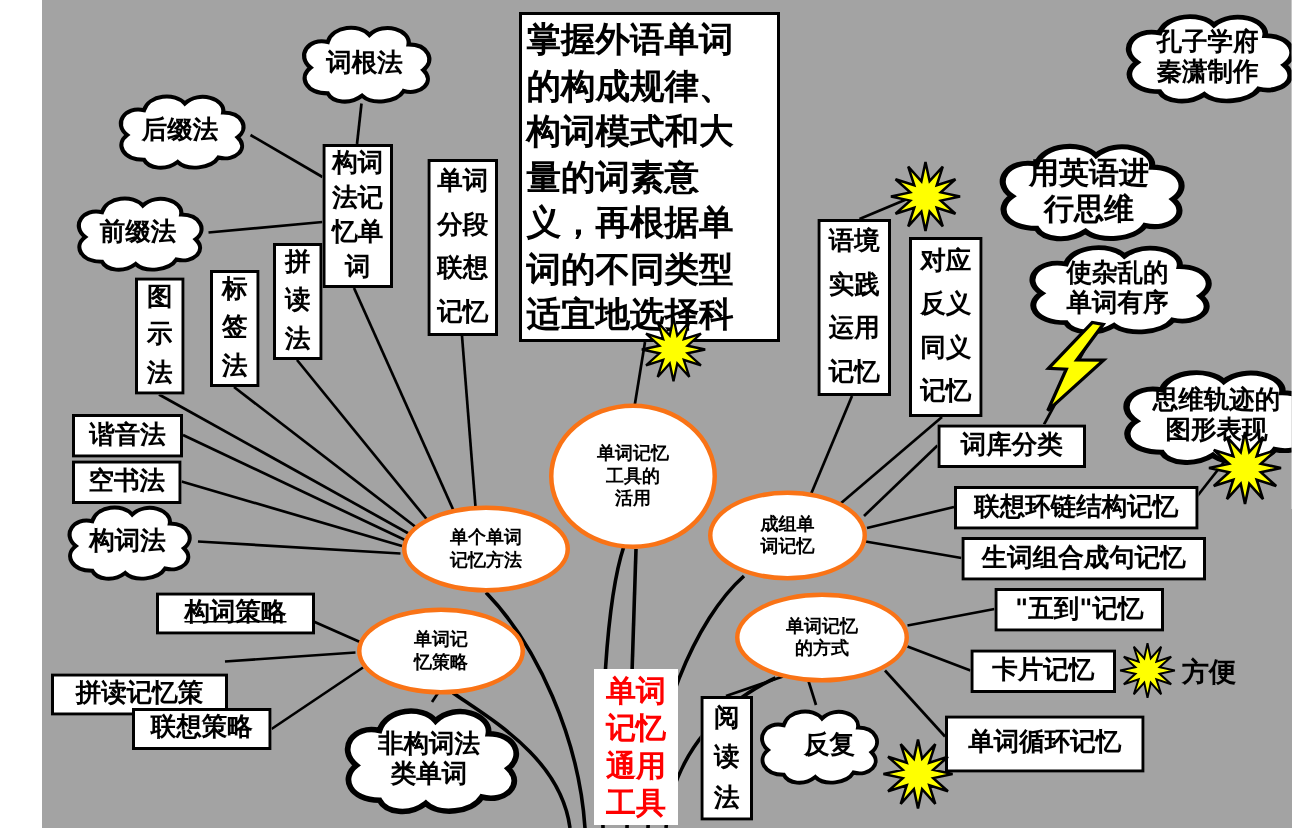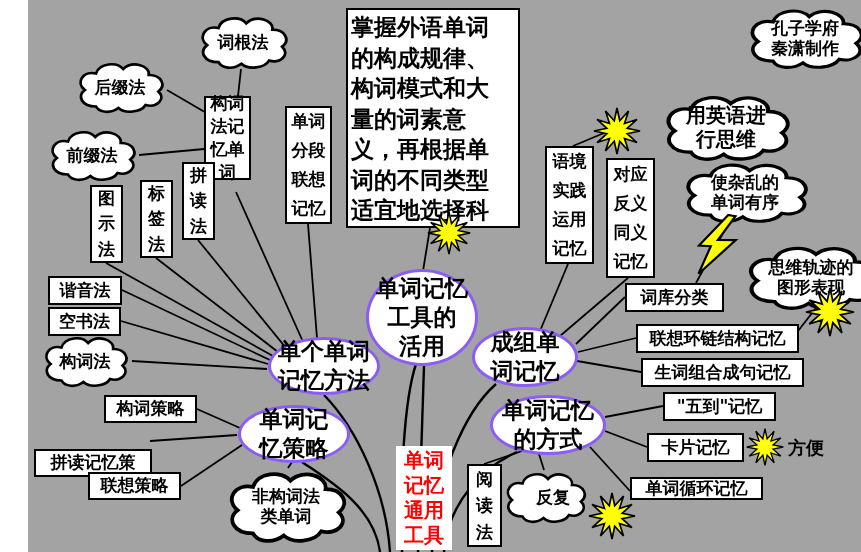--- a/index.html
+++ b/index.html
@@ -7,21 +7,21 @@
     position:relative;width:861px;height:552px;background:#a3a3a3;
     font-family:"DejaVu Sans",sans-serif;overflow:hidden;color:#000;margin-left:28px;
   }
   
   .node{
     position:absolute;display:flex;align-items:center;justify-content:center;
     text-align:center;font-weight:700;white-space:pre-line;z-index:2;
     box-sizing:border-box;
   }
   .rect{border:2px solid #000;background:#fff;font-size:17px;line-height:1.25;}
-  .ellipse{border:3px solid #8b5cf6;border-radius:50%;background:#fff;font-size:23px;line-height:1.25;}
+  .ellipse{border:3px solid #f97316;border-radius:50%;background:#fff;font-size:12px;line-height:1.25;}
   .cloud{background:transparent;border:none;}
   .cloud svg.cshape{position:absolute;left:0;top:0;width:100%;height:100%;z-index:0;}
   .cloud .txt{position:relative;z-index:1;font-size:17px;line-height:1.2;white-space:pre-line;}
   .bignote{
     border:2px solid #000;background:#fff;font-size:23px;line-height:1.33;
     font-weight:700;text-align:left;align-items:flex-start;justify-content:flex-start;
     padding:2px 1px 0 3px;white-space:pre-line;
   }
   .star{position:absolute;z-index:4;}
   .bolt{position:absolute;z-index:3;transform:rotate(10deg);}
@@ -34,30 +34,30 @@
   #n-goucifa{left:10px;top:334px;width:94px;height:54px;}
   #n-feigoucifa{left:192px;top:468px;width:132px;height:76px;}
   #n-kongzi{left:713px;top:6px;width:128px;height:64px;align-items:center;}
   #n-yongyingyu{left:628px;top:92px;width:140px;height:70px;}
   #n-yongyingyu .txt{font-size:20px;}
   #n-shizaluan{left:648px;top:160px;width:138px;height:64px;}
   #n-siweiguiji{left:710px;top:243px;width:146px;height:68px;}
   #n-fanfu{left:472px;top:470px;width:90px;height:54px;padding-left:16px;}
   #n-xieyinfa{left:20px;top:276px;width:74px;height:29px;}
   #n-kongshufa{left:20px;top:307px;width:73px;height:29px;}
-  #n-goucicelue{left:76px;top:395px;width:93px;height:28px;}
+  #n-goucicelue{left:76px;top:395px;width:106px;height:28px;text-decoration:underline;}
   #n-pindujiyice{left:6px;top:449px;width:118px;height:28px;}
   #n-lianxiangcelue{left:60px;top:472px;width:93px;height:28px;}
   #n-cikufenlei{left:597px;top:283px;width:99px;height:29px;}
   #n-lianxianghuan{left:608px;top:324px;width:163px;height:29px;}
   #n-shengcizuhe{left:613px;top:358px;width:163px;height:29px;}
   #n-wudao{left:635px;top:392px;width:113px;height:29px;}
   #n-kapian{left:619px;top:433px;width:97px;height:29px;}
-  #n-xunhuan{left:602px;top:477px;width:133px;height:23px;}
-  #n-goucifajiyi{left:176px;top:96px;width:47px;height:84px;line-height:1.35;}
+  #n-xunhuan{left:602px;top:477px;width:133px;height:38px;}
+  #n-goucifajiyi{left:187px;top:96px;width:47px;height:96px;line-height:1.35;}
   #n-fenduan{left:257px;top:106px;width:47px;height:118px;line-height:1.7;}
   #n-pindufa{left:154px;top:162px;width:33px;height:78px;line-height:1.5;}
   #n-biaoqianfa{left:112px;top:180px;width:33px;height:78px;line-height:1.5;}
   #n-tushifa{left:62px;top:185px;width:33px;height:78px;line-height:1.5;}
   #n-yujing{left:517px;top:146px;width:49px;height:118px;line-height:1.7;}
   #n-duiying{left:578px;top:158px;width:49px;height:120px;line-height:1.7;}
   #n-yuedufa{left:439px;top:464px;width:35px;height:83px;line-height:1.55;}
   #n-bignote{left:318px;top:8px;width:174px;height:220px;}
   #n-e-huoyong{left:338px;top:269px;width:112px;height:97px;}
   #n-e-dange{left:240px;top:337px;width:112px;height:58px;}

